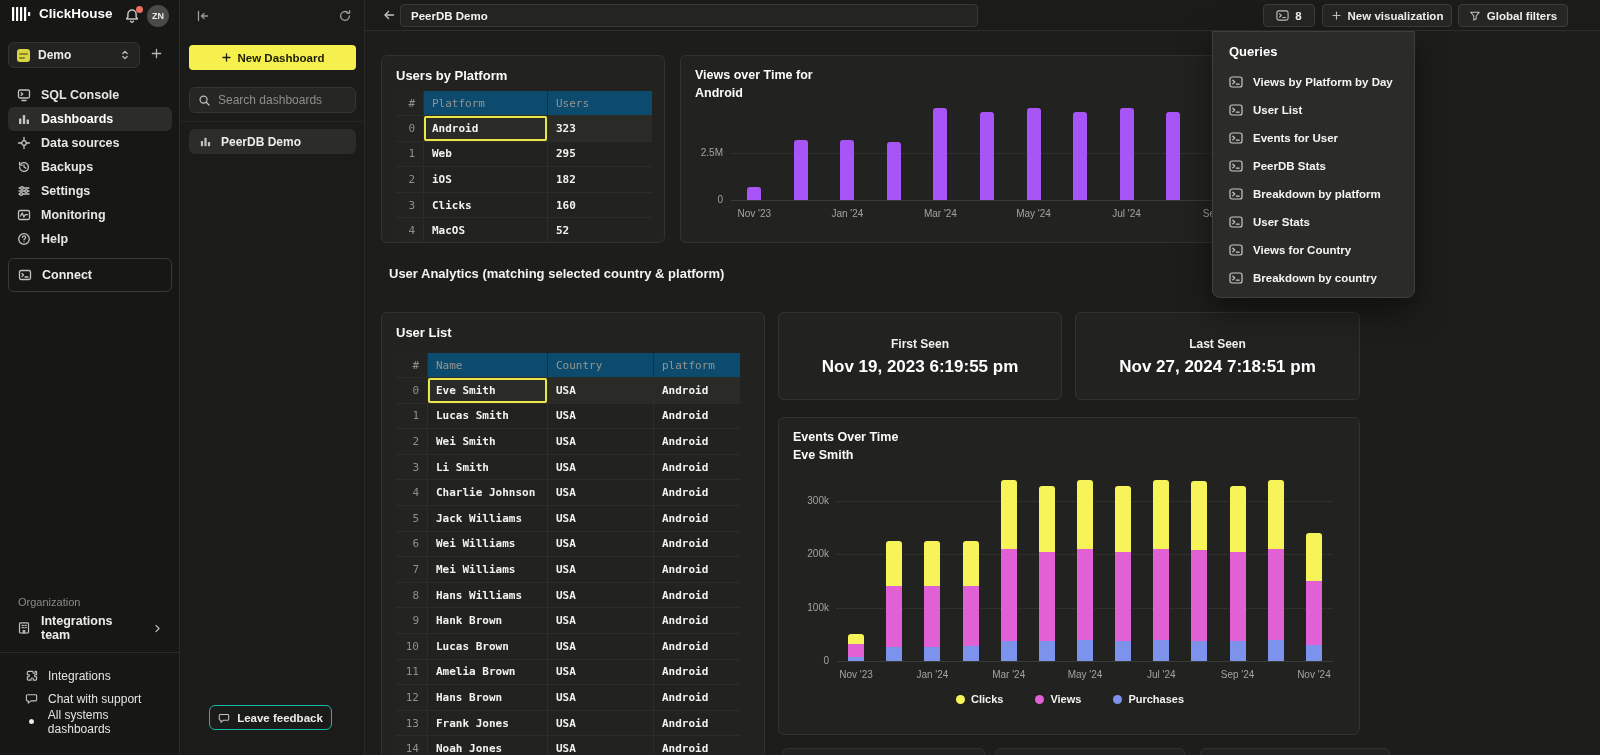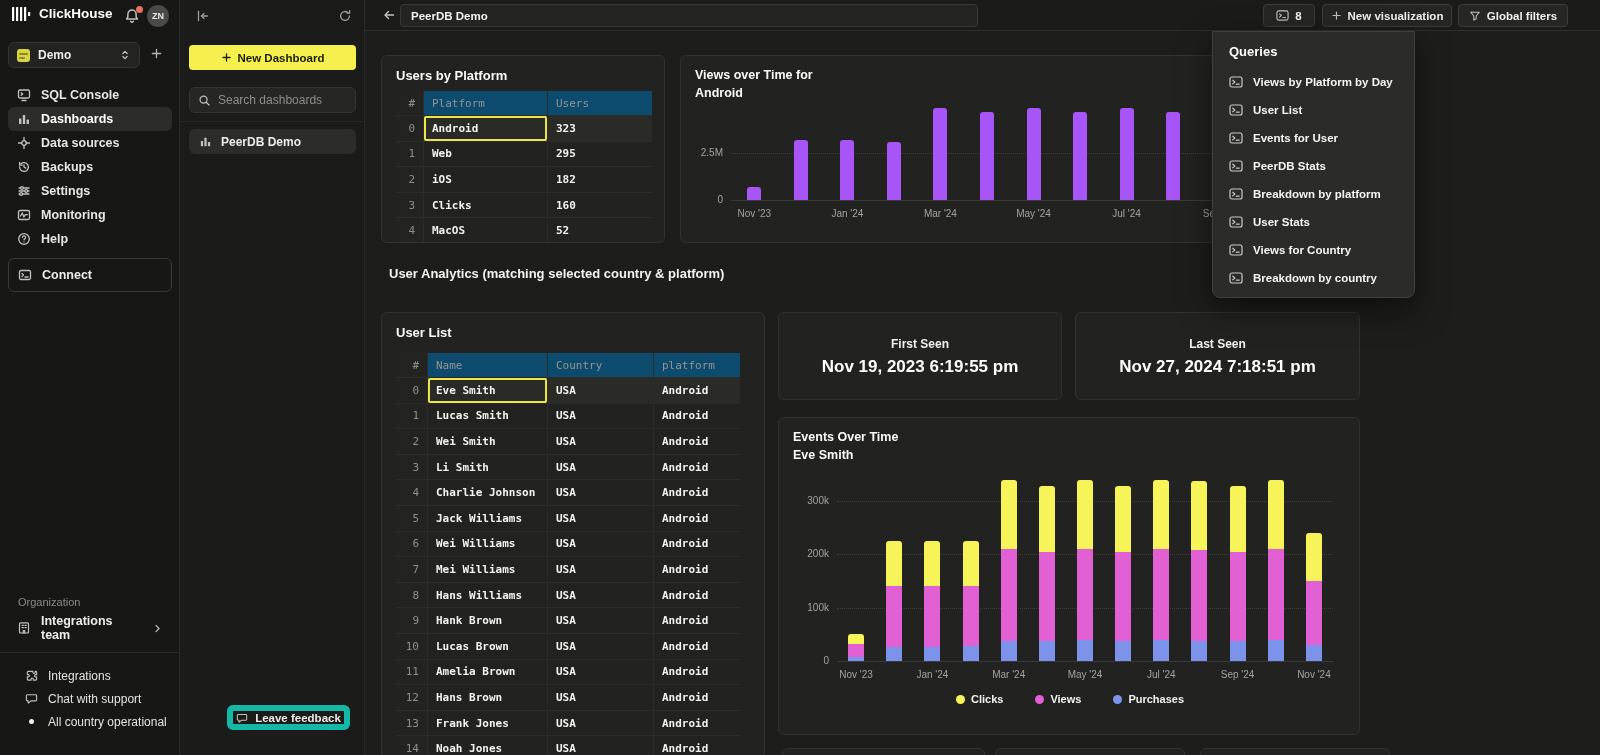--- a/index.html
+++ b/index.html
@@ -47,21 +47,21 @@
 #new-dash{position:absolute;left:9px;top:45px;width:167px;height:25px;background:#f5f04e;border-radius:4px;
   display:flex;align-items:center;justify-content:center;gap:6px;color:#1c1c06;font-size:11.5px;font-weight:700;cursor:pointer}
 #dash-search{position:absolute;left:9px;top:87px;width:167px;height:26px;background:#29292700;border:1px solid #343432;
   background:#262624;border-radius:6px;display:flex;align-items:center;gap:7px;padding:0 8px}
 #dash-search input{background:transparent;border:none;outline:none;color:#ececea;font-size:12px;width:100%;
   font-family:"Liberation Sans",sans-serif}
 #dash-search input::placeholder{color:#8e8e8b}
 #panel2-div{position:absolute;left:0;top:121px;width:185px;height:1px;background:#262624}
 #dash-item{position:absolute;left:9px;top:129px;width:167px;height:25px;background:#2c2c2a;border-radius:6px;
   display:flex;align-items:center;gap:9px;padding:0 10px;font-size:12px;font-weight:700;cursor:pointer}
-#feedback-btn{position:absolute;left:47px;top:705px;width:123px;height:25px;border:6px solid #14b8a6;border-radius:6px;
+#feedback-btn{position:absolute;left:29px;top:705px;width:123px;height:25px;border:1px solid #14b8a6;border-radius:6px;
   display:flex;align-items:center;justify-content:center;gap:7px;font-size:11.5px;font-weight:600;cursor:pointer}
 
 
 #topbar{position:absolute;left:365px;top:0;width:1235px;height:31px;background:#1b1b1a;border-bottom:1px solid #2e2e2c}
 #back-btn{position:absolute;left:17px;top:8px;color:#c6c6c3;cursor:pointer}
 #title-input{position:absolute;left:35px;top:4px;width:578px;height:23px;background:#242422;border:1px solid #383836;
   border-radius:4px;color:#f2f2ef;font-size:11.5px;font-weight:600;padding:0 10px;outline:none;
   font-family:"Liberation Sans",sans-serif}
 .top-btn{position:absolute;top:4px;height:23px;background:#262624;border:1px solid #3c3c3a;border-radius:4px;
   display:flex;align-items:center;justify-content:center;gap:6px;font-size:11.5px;font-weight:600;color:#f0f0ed;cursor:pointer}
@@ -276,21 +276,21 @@
       <div class="foot-item">
         <span class="ico">
           <svg width="13" height="13" viewBox="0 0 14 14" fill="none" stroke="currentColor" stroke-width="1.2" stroke-linejoin="round">
             <path d="M12.5 8.5a1 1 0 0 1-1 1H6.5l-3 2.5V9.5H2.5a1 1 0 0 1-1-1V4a1 1 0 0 1 1-1h9a1 1 0 0 1 1 1z"></path>
           </svg>
         </span>
         <span>Chat with support</span>
       </div>
       <div class="foot-item">
         <span class="status-dot"></span>
-        <span>All country operational</span>
+        <span>All systems dashboards</span>
       </div>
     </div>
   </div>
 
   <div id="panel2">
     <span id="collapse-btn">
       <svg width="14" height="14" viewBox="0 0 14 14" fill="none" stroke="currentColor" stroke-width="1.3" stroke-linecap="round" stroke-linejoin="round">
         <path d="M2.5 2.5v9"></path>
           <path d="M11.5 7H5.5"></path>
           <path d="M8 4.5 5.5 7 8 9.5"></path>

